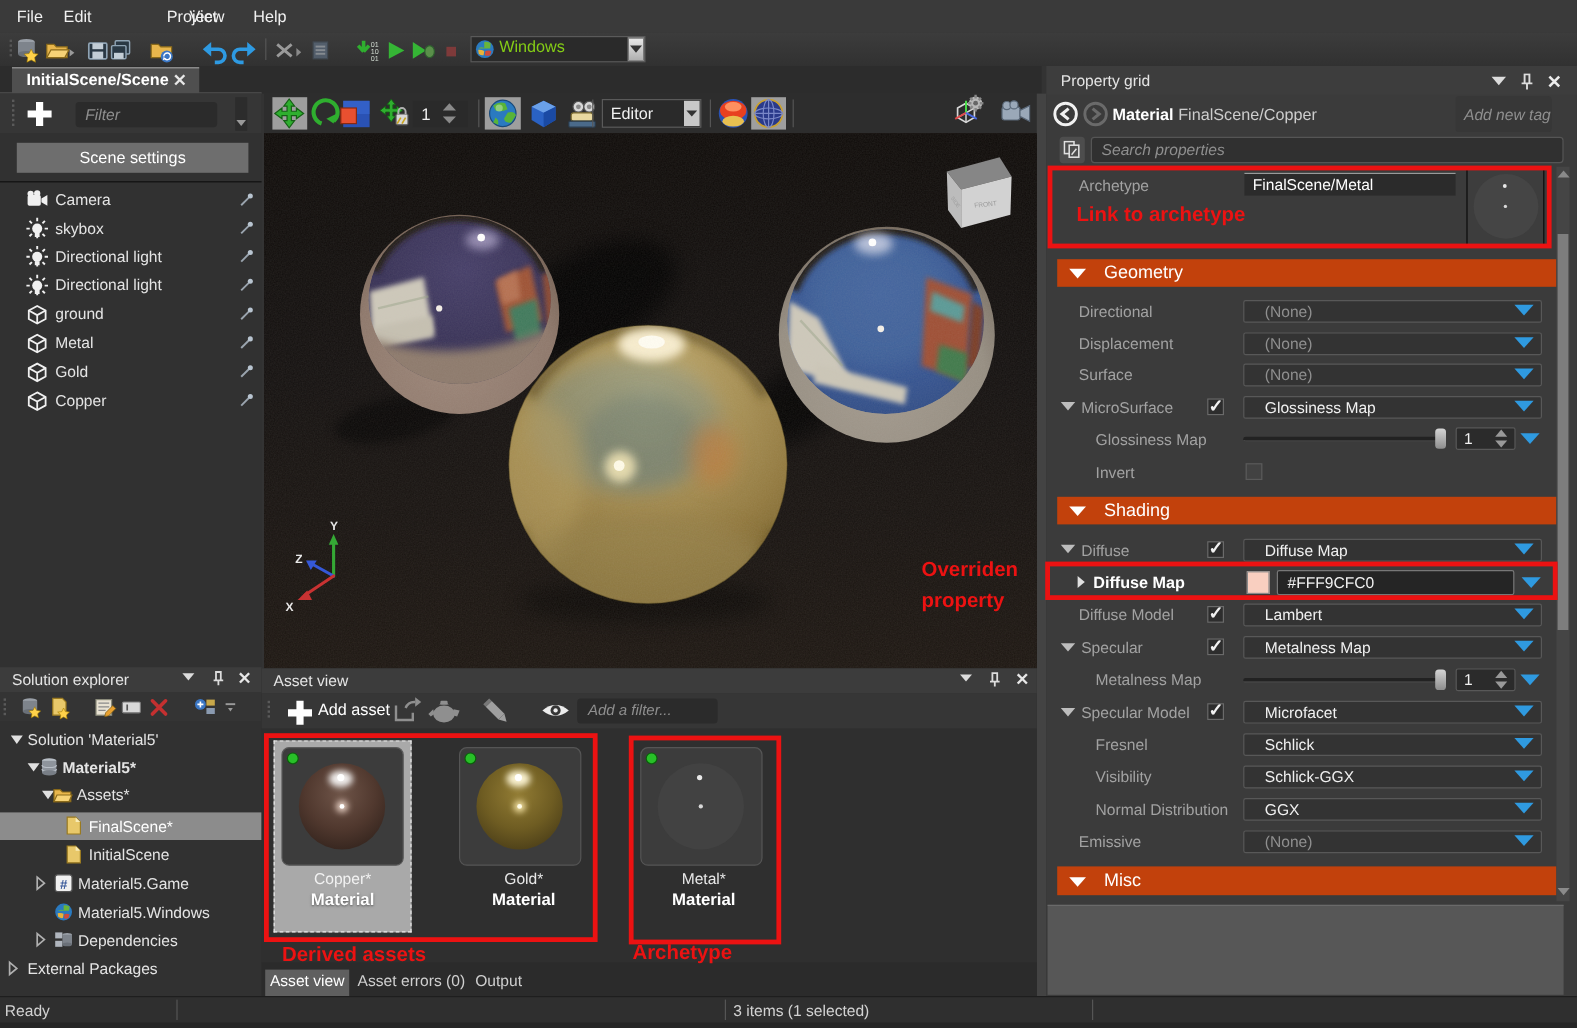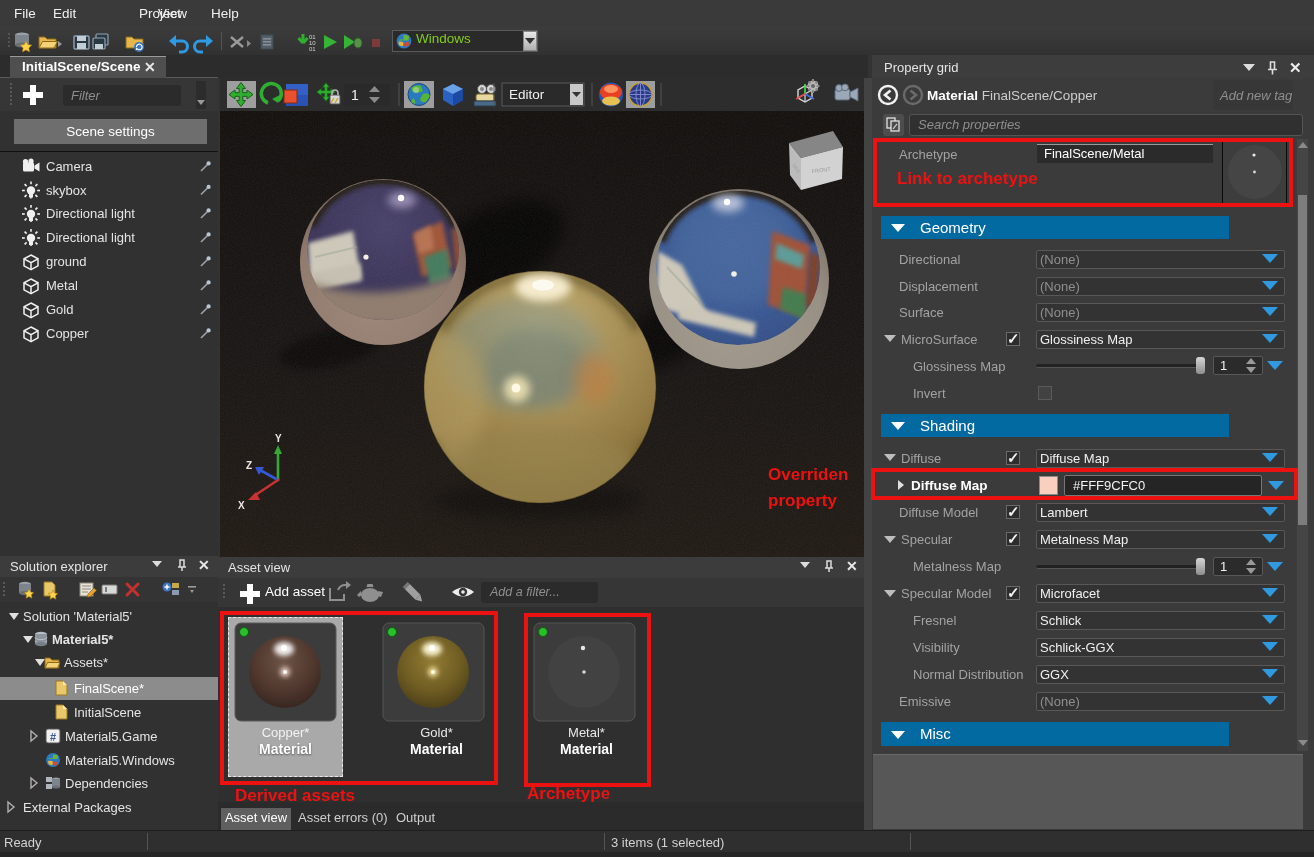--- a/index.html
+++ b/index.html
@@ -3,27 +3,27 @@
 <meta charset="utf-8">
 <style>
 * { margin:0; padding:0; box-sizing:border-box; }
 html,body { width:1314px; height:857px; overflow:hidden; background:#333333;
   font-family:"Liberation Sans", sans-serif; }
 .abs { position:absolute; }
 #root { position:absolute; top:0; left:0; width:1314px; height:857px; }
 .lbl { position:absolute; color:#a2a2a2; font-size:13px; white-space:nowrap; }
 .combo { position:absolute; left:1036px; width:249px; height:19px; background:#333333;
   border:1px solid #585858; border-radius:2px; color:#f0f0f0; font-size:13px;
-  line-height:17px; padding-left:3px; white-space:nowrap; }
+  line-height:17px; padding-left:17px; white-space:nowrap; }
 .combo.none { color:#8f8f8f; }
 .carr { position:absolute; width:0; height:0; border-left:8px solid transparent;
   border-right:8px solid transparent; border-top:9px solid #2f9ae0; }
 .cb { position:absolute; width:14px; height:14px; background:#2d2d2d; border:1px solid #6a6a6a;
   color:#f2f2f2; font-size:15px; line-height:12px; text-align:center; font-weight:bold; }
-.sect { position:absolute; left:881px; width:348px; height:23px; background:#0369a1;
+.sect { position:absolute; left:881px; width:416px; height:23px; background:#c2410c;
   color:#fff; font-size:15px; line-height:23px; }
 .sect .tri { position:absolute; left:10px; top:8px; width:0; height:0;
   border-left:7px solid transparent; border-right:7px solid transparent; border-top:8px solid #fff; }
 .sect .txt { position:absolute; left:39px; top:0; }
 .gtri { position:absolute; width:0; height:0; border-left:6px solid transparent;
   border-right:6px solid transparent; border-top:7px solid #bdbdbd; }
 .rtri { position:absolute; width:0; height:0; border-top:5px solid transparent;
   border-bottom:5px solid transparent; border-left:6px solid #e0e0e0; }
 .redbox { position:absolute; border:4px solid #ec1212; }
 .redtxt { position:absolute; color:#ec1212; font-size:17px; font-weight:bold; white-space:nowrap; }

